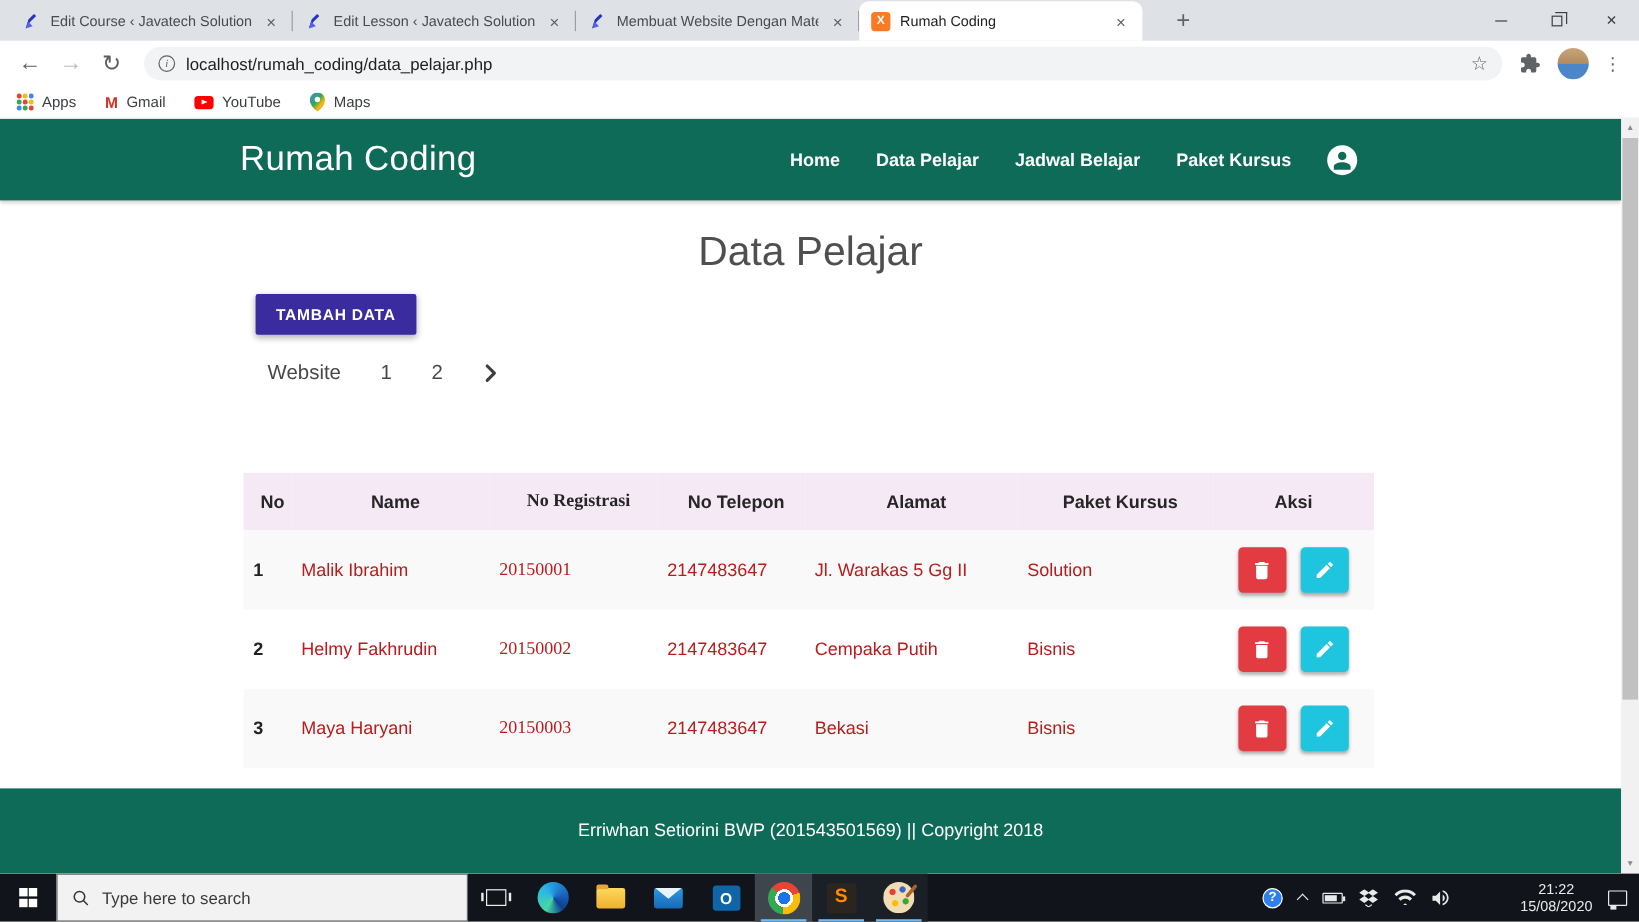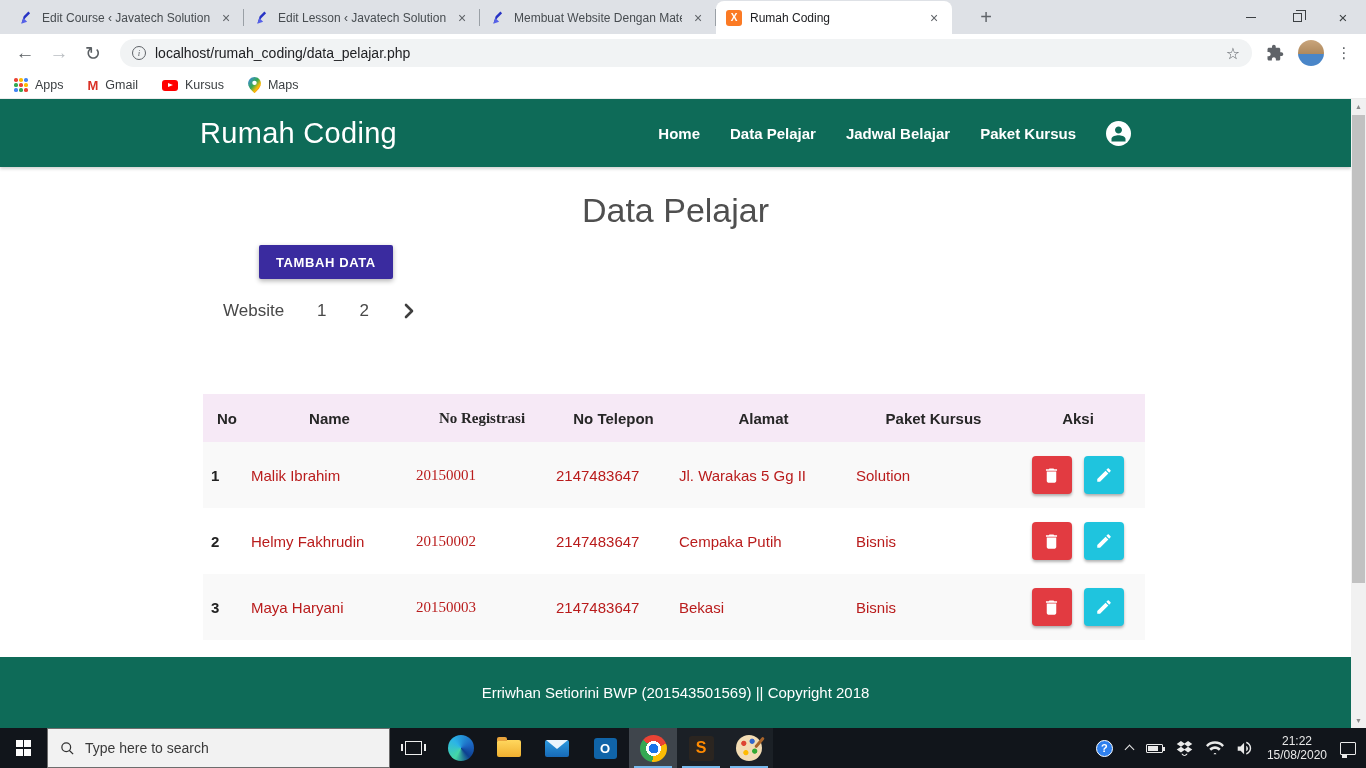--- a/index.html
+++ b/index.html
@@ -42,21 +42,21 @@
   .yt { width:16px; height:11px; background:#f00; border-radius:3px; position:relative; }
   .yt::after { content:''; position:absolute; left:6px; top:3px; border-left:5px solid #fff; border-top:2.5px solid transparent; border-bottom:2.5px solid transparent; }
 
   
   .page { position:absolute; top:99px; left:0; width:1366px; height:629px; background:#fff; overflow:hidden; }
   .site-nav { position:absolute; top:0; left:0; width:1351px; height:68px; background:var(--navbar-green,#0e6b58); box-shadow:0 2px 3px rgba(0,0,0,.18); }
   .brand { position:absolute; left:200px; top:50%; transform:translateY(-50%); color:#fff; font-size:29px; font-weight:500; letter-spacing:.3px; }
   .nav-links { position:absolute; right:220px; top:0; height:100%; display:flex; align-items:center; gap:30px; color:#fff; font-size:15px; font-weight:bold; }
   .account { width:25px; height:25px; background:#fff; border-radius:50%; display:flex; align-items:center; justify-content:center; overflow:hidden; }
   .page-title { position:absolute; top:92px; left:0; width:1351px; text-align:center; font-size:34px; font-weight:300; color:#4f4f4f; }
-  .btn-add { position:absolute; left:213px; top:146px; height:34px; padding:0 17px; background:var(--button-purple,#3a2b9f); color:#fff; border:none; border-radius:2px; font-size:13px; font-weight:bold; letter-spacing:.6px; box-shadow:0 2px 5px rgba(0,0,0,.3); font-family:inherit;margin-left:46px; }
+  .btn-add { position:absolute; left:213px; top:146px; height:34px; padding:0 17px; background:var(--button-purple,#3a2b9f); color:#fff; border:none; border-radius:2px; font-size:13px; font-weight:bold; letter-spacing:.6px; box-shadow:0 2px 5px rgba(0,0,0,.3); font-family:inherit; }
   .pagination { position:absolute; left:223px; top:197px; height:30px; display:flex; align-items:center; gap:33px; font-size:17px; color:#484848; }
   .pg-num { cursor:default; }
   .search-wrap { position:absolute; left:843px; top:186px; width:292px; height:90px; }
   .search-input { width:100%; height:40px; border:none; border-bottom:2px solid var(--teal,#26a69a); font-size:15px; color:#333; background:transparent; outline:none; padding-left:3px; font-family:inherit; }
   .search-input::placeholder { color:#9e9e9e; }
   .caret { position:absolute; left:0; top:9px; width:1.5px; height:23px; background:#222; }
   .btn-search { position:absolute; right:0; top:52px; width:51px; height:33px; background:var(--teal,#26a69a); border:none; border-radius:2px; box-shadow:0 2px 4px rgba(0,0,0,.25); display:flex; align-items:center; justify-content:center; }
   .data-table { position:absolute; left:203px; top:295px; width:942px; border-collapse:collapse; font-size:15px; }
   .data-table th { background:var(--table-header-bg,#f6e9f6); height:48px; text-align:center; padding-left:8px; color:#262626; font-size:15px; }
   .data-table td { height:66px; padding-left:8px; color:#b91c1c; }
@@ -102,21 +102,21 @@
   .chrome-ico { width:27px; height:27px; border-radius:50%; background:radial-gradient(circle,#1a73e8 0 5px,#fff 5px 7.5px,transparent 7.5px),conic-gradient(from -50deg,#ea4335 0 120deg,#fbbc05 120deg 235deg,#34a853 235deg 360deg); }
   .sublime-ico { width:25px; height:25px; background:#2b2520; border-radius:3px; color:#ff8a00; font-weight:bold; font-size:16px; display:flex; align-items:center; justify-content:center; }
   .paint-ico { width:26px; height:26px; border-radius:50%; background:radial-gradient(circle at 30% 32%,#d43 2.2px,transparent 3px),radial-gradient(circle at 62% 24%,#36c 2.2px,transparent 3px),radial-gradient(circle at 72% 62%,#3a3 2.2px,transparent 3px),radial-gradient(circle at 38% 68%,#fb0 2.2px,transparent 3px),#f2dcb4; position:relative; }
   .paint-ico::after { content:''; position:absolute; right:1px; top:1px; width:3px; height:13px; background:#a8642a; transform:rotate(40deg); border-radius:2px; }
   .tray { margin-left:auto; display:flex; align-items:center; gap:13px; padding-right:10px; }
   .help-ico { width:17px; height:17px; border-radius:50%; background:#2f80ed; color:#fff; font-size:11px; font-weight:bold; display:flex; align-items:center; justify-content:center; border:1px solid #fff; }
   .chev-up { width:7px; height:7px; border-left:1.6px solid #e9e9e9; border-top:1.6px solid #e9e9e9; transform:rotate(45deg); margin-top:3px; }
   .batt { width:17px; height:9px; border:1px solid #e9e9e9; border-radius:1px; position:relative; }
   .batt::before { content:''; position:absolute; left:1px; top:1px; bottom:1px; width:70%; background:#e9e9e9; }
   .batt::after { content:''; position:absolute; right:-3px; top:2px; width:2px; height:4px; background:#e9e9e9; }
-  .clock { text-align:center; font-size:12px; line-height:14px; }
+  .clock { text-align:center; font-size:12px; line-height:14px;margin-left:44px; }
   .ac-ico { width:16px; height:13px; border:1.5px solid #e9e9e9; border-radius:1px; position:relative; }
   .ac-ico::after { content:''; position:absolute; left:1px; bottom:-4px; width:5px; height:3px; background:#e9e9e9; }
   svg { display:block; }
 </style>
 </head>
 <body>
 
 <div class="tab-strip">
   <div class="tabs">
       <div class="tab">
@@ -199,21 +199,21 @@
         <i style="background:#ea4335"></i>
       </span>
     <span>Apps</span>
   </div>
   <div class="bm">
     <span class="gmail-m">M</span>
     <span>Gmail</span>
   </div>
   <div class="bm">
     <span class="yt"></span>
-    <span>Kursus</span>
+    <span>YouTube</span>
   </div>
   <div class="bm">
     <svg width="13" height="16" viewBox="0 0 24 30">
         <defs>
           <linearGradient id="mp" x1="0" y1="0" x2="1" y2="1">
             <stop offset="0" stop-color="#4285f4"></stop>
             <stop offset=".45" stop-color="#34a853"></stop>
             <stop offset=".7" stop-color="#fbbc05"></stop>
             <stop offset="1" stop-color="#ea4335"></stop>
           </linearGradient>

